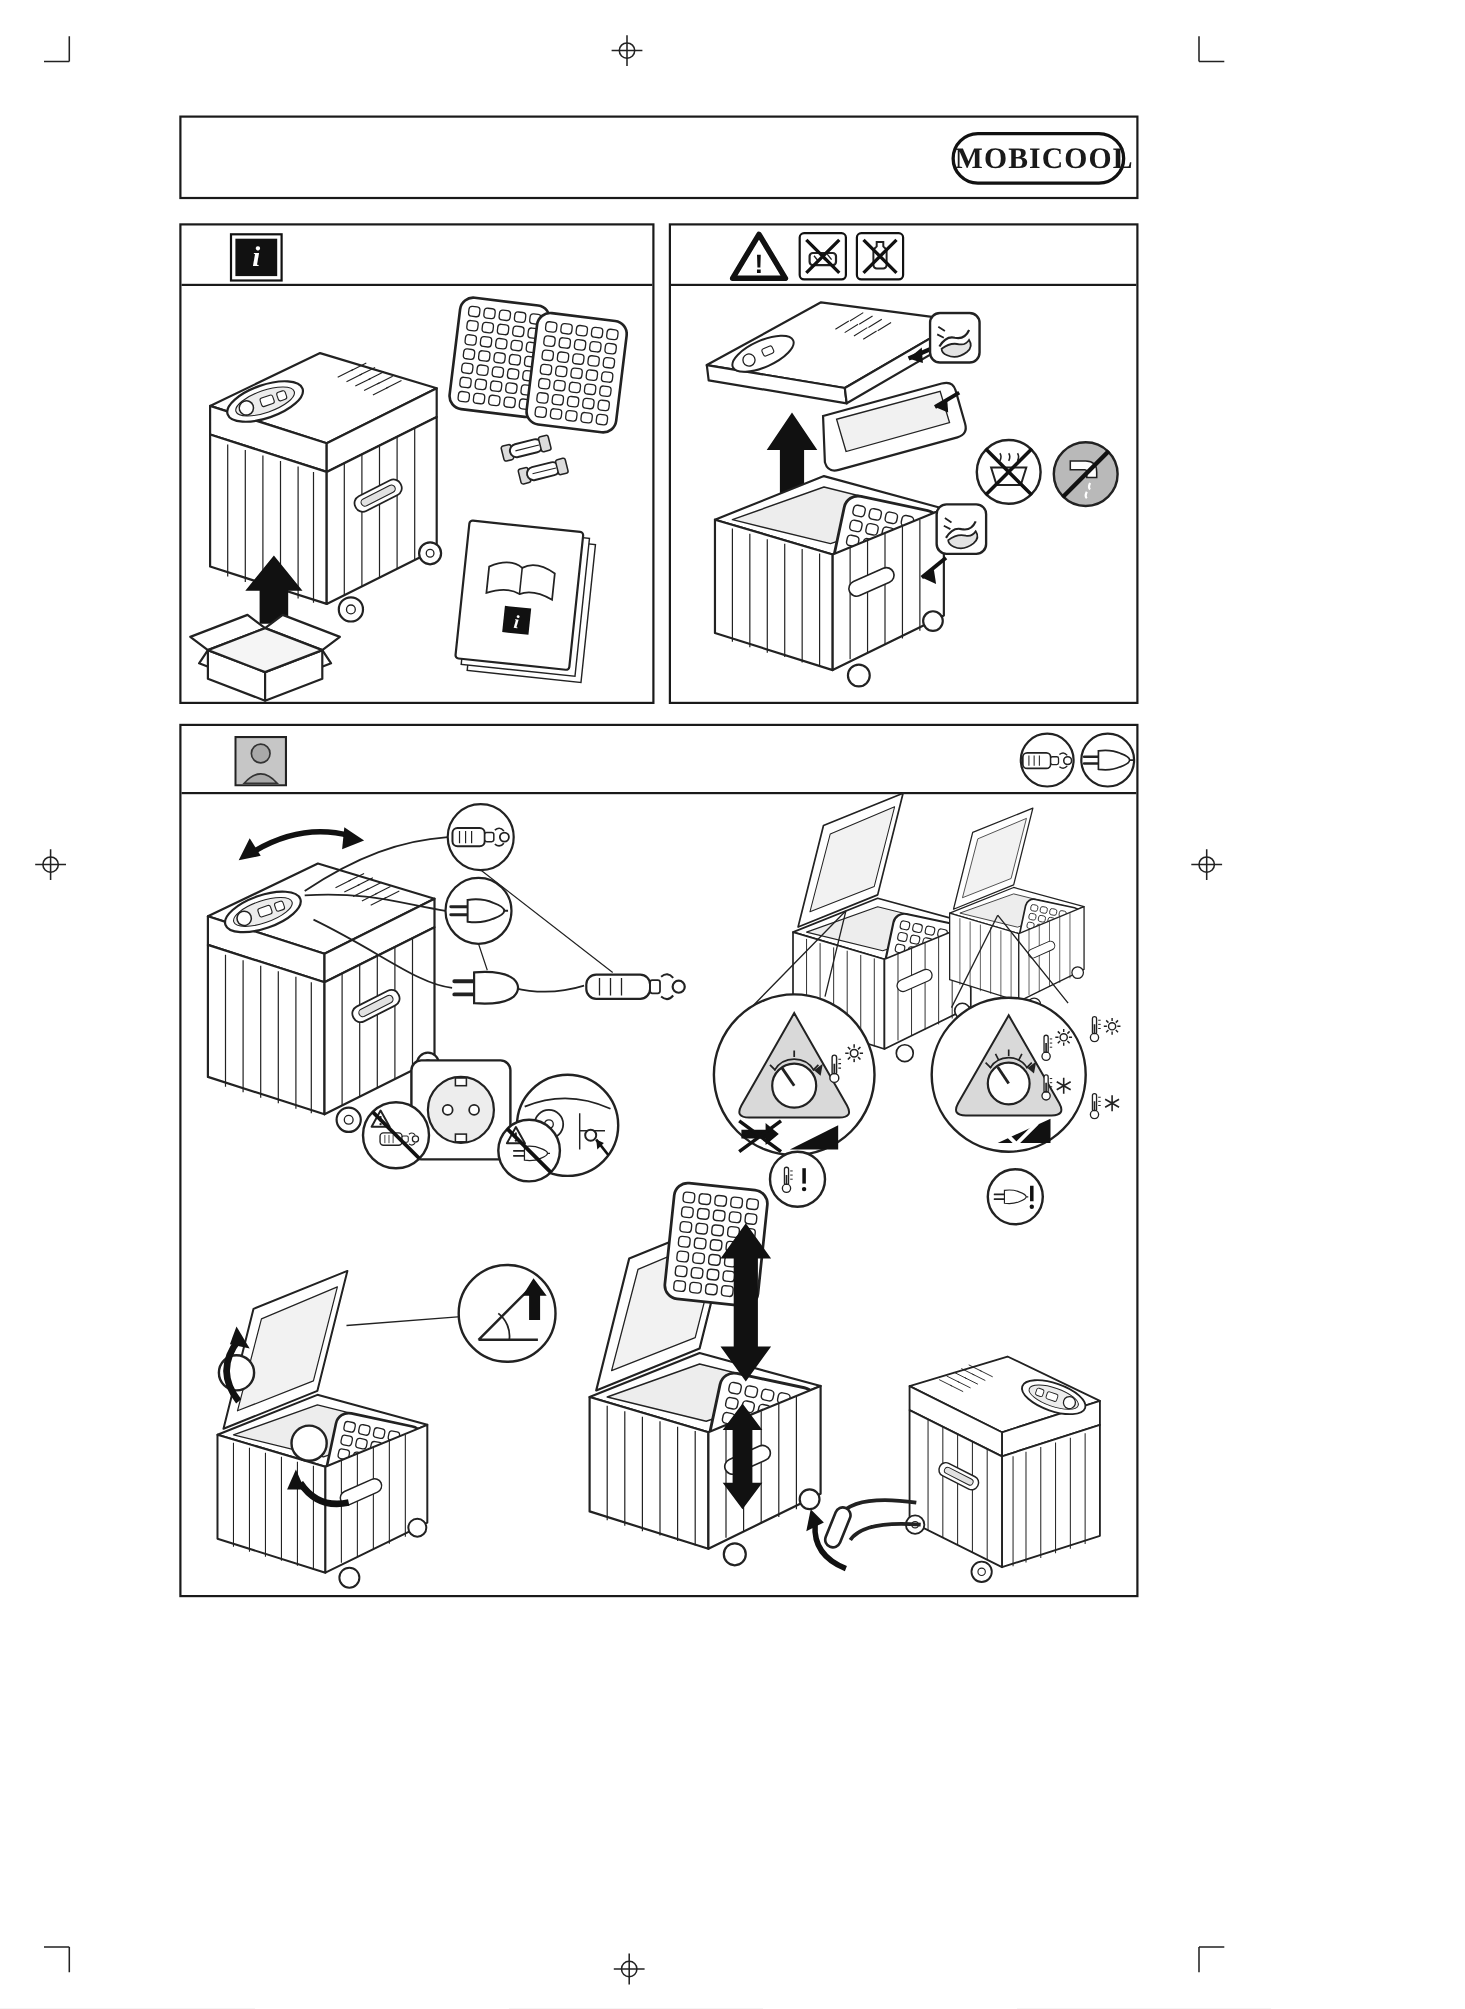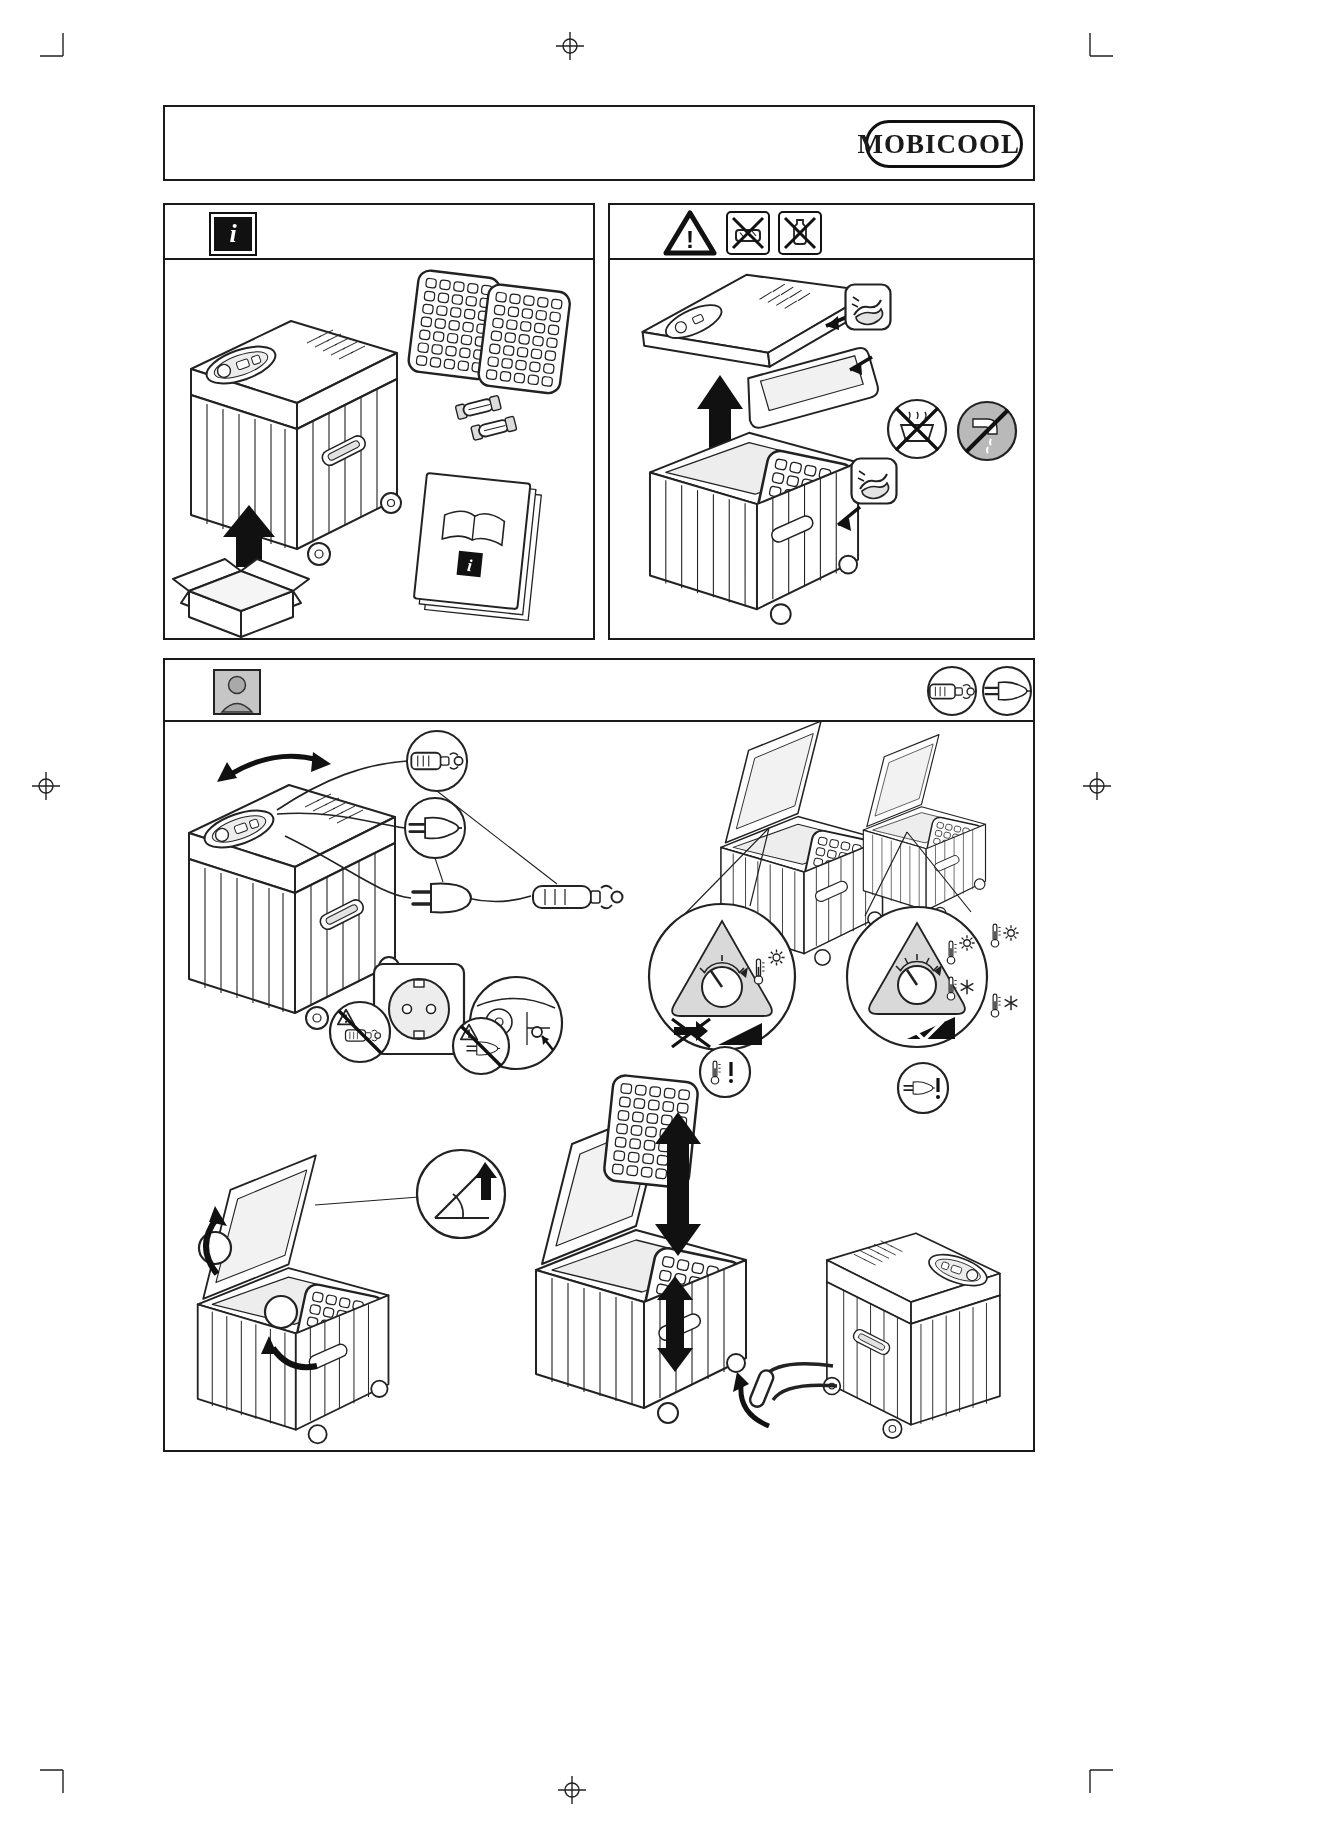--- a/index.html
+++ b/index.html
@@ -2,21 +2,21 @@
 <html><head>
 <meta charset="utf-8">
 <style>
   *{box-sizing:border-box}
   html,body{margin:0;padding:0;background:#efefef}
   .page{position:relative;width:1332px;height:1826px;background:#fff;overflow:hidden;
         font-family:"Liberation Serif",serif;color:#1a1a1a}
   .frame{position:absolute;border:2px solid #1a1a1a;background:#fff}
   .head-rule{position:absolute;left:0;right:0;border-top:2px solid #1a1a1a}
   .logo{position:absolute;right:10px;top:13px;width:158px;height:48px;border:3.5px solid #111;
-        border-radius:26px;display:flex;align-items:center;justify-content:flex-end;
+        border-radius:26px;display:flex;align-items:center;justify-content:flex-start;
         font-weight:700;font-size:27px;letter-spacing:1px;font-family:"Liberation Serif",serif}
   .iconbox{position:absolute}
   .info-icon{width:48px;height:44px;border:2.5px solid #111;padding:3px;background:#fff}
   .info-inner{width:100%;height:100%;background:#111;color:#fff;display:flex;align-items:center;
         justify-content:center;font:italic 700 26px "Liberation Serif",serif}
   .sq-icon{width:44px;height:44px;border:2.5px solid #111;border-radius:5px;background:#fff;
         display:flex;align-items:center;justify-content:center}
   svg{display:block}
   .panel-svg{position:absolute;left:0;top:0}
 </style>

